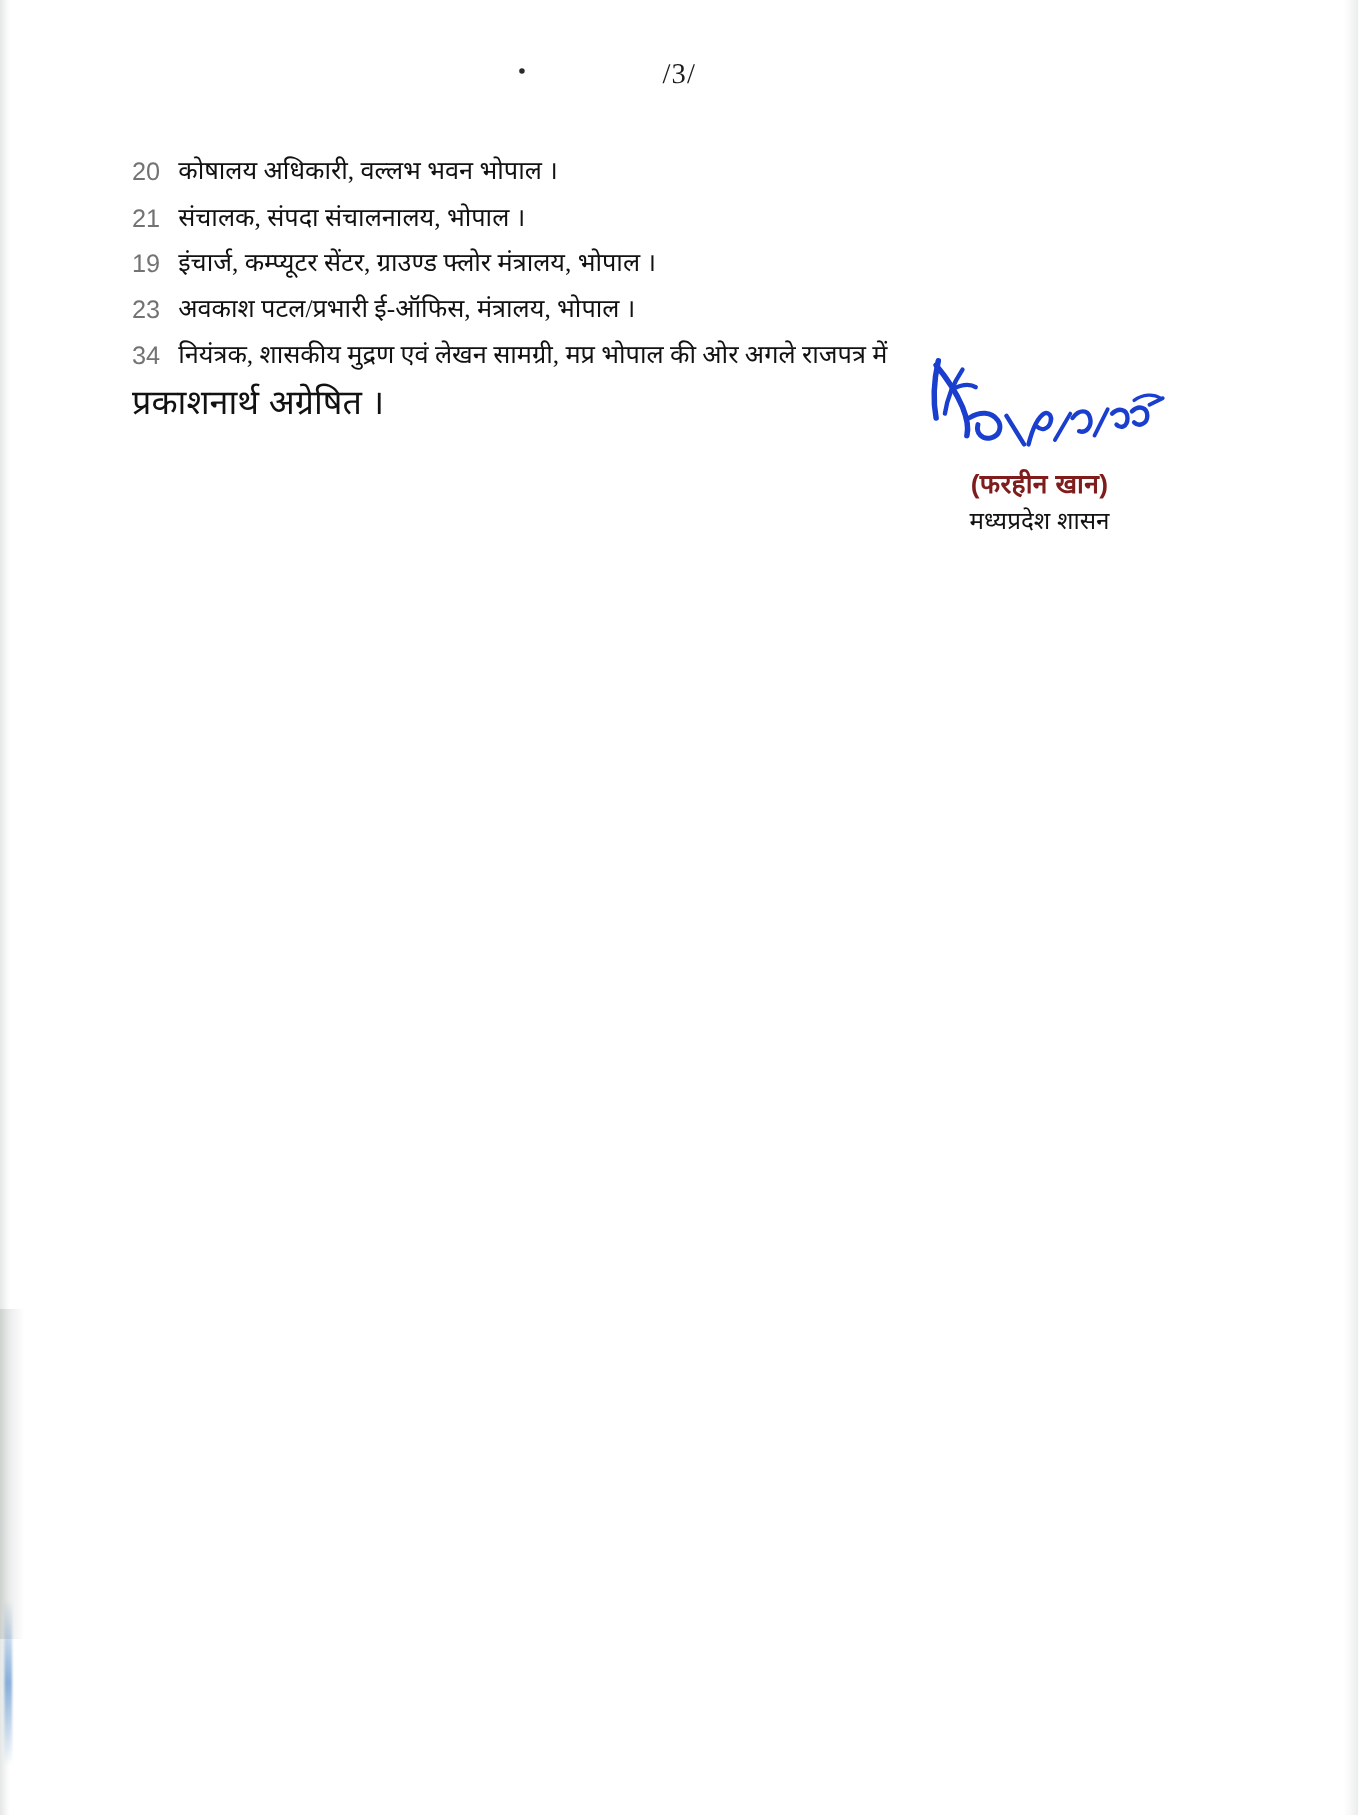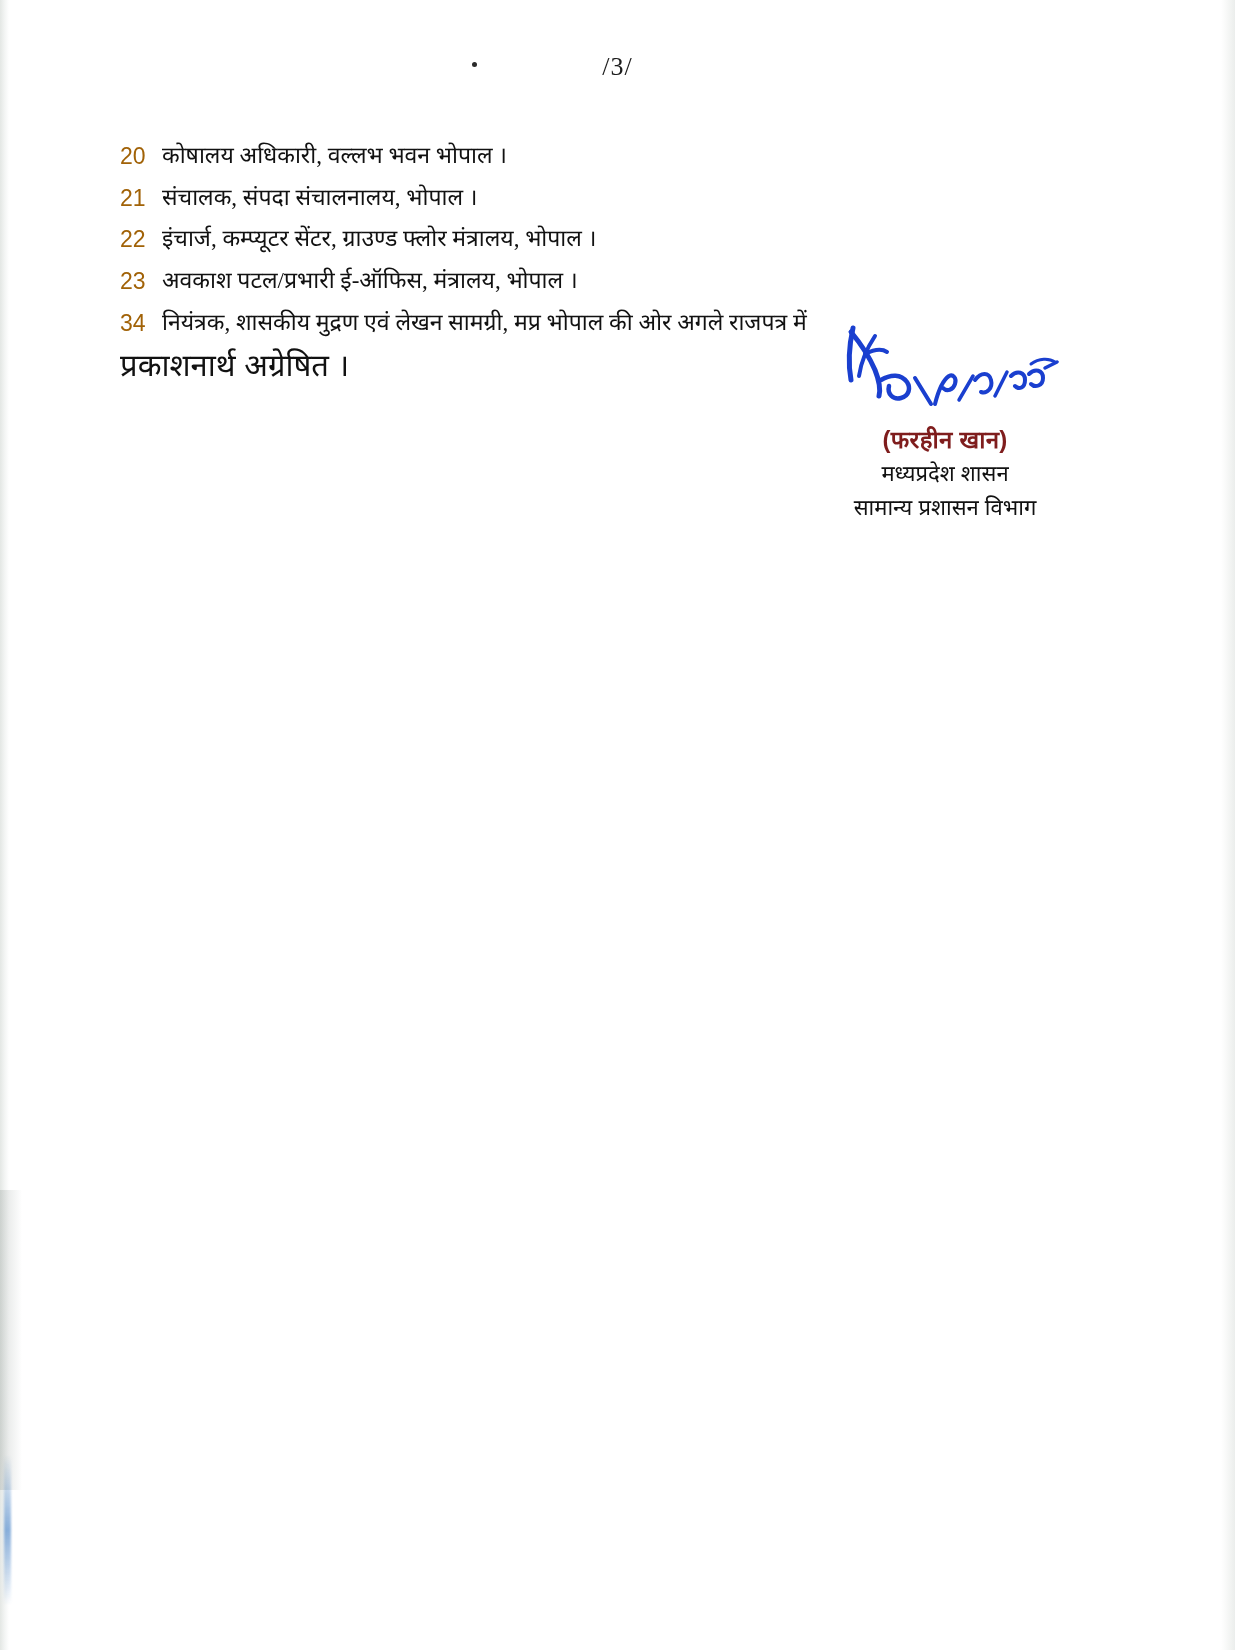--- a/index.html
+++ b/index.html
@@ -92,21 +92,21 @@
     font-size: 23px;
     line-height: 1.42;
     color: #111111;
     font-family: "Liberation Sans", "DejaVu Sans", sans-serif;
   }
   .list-num {
     flex: 0 0 auto;
     min-width: 34px;
     text-align: left;
     padding-right: 8px;
-    color: #a16207;
+    color: #737373;
   }
   .list-text {
     flex: 1 1 auto;
     color: #111111;
     font-family: Liberation Serif, serif;
   }
   .list-row.justified .list-text {
     text-align: justify;
     text-align-last: left;
   }
@@ -168,21 +168,21 @@
       <span class="list-num">20</span>
       <span class="list-text">कोषालय अधिकारी, वल्लभ भवन भोपाल ।</span>
     </div>
 
     <div class="list-row">
       <span class="list-num">21</span>
       <span class="list-text">संचालक, संपदा संचालनालय, भोपाल ।</span>
     </div>
 
     <div class="list-row">
-      <span class="list-num">22</span>
+      <span class="list-num">19</span>
       <span class="list-text">इंचार्ज, कम्प्यूटर सेंटर, ग्राउण्ड फ्लोर मंत्रालय, भोपाल ।</span>
     </div>
 
     <div class="list-row">
       <span class="list-num">23</span>
       <span class="list-text">अवकाश पटल/प्रभारी ई-ऑफिस, मंत्रालय, भोपाल ।</span>
     </div>
 
     <div class="list-row justified">
       <span class="list-num">34</span>
@@ -211,16 +211,15 @@
           <path d="M176 58 C182 52, 190 54, 190 62 C190 70, 184 72, 180 68" stroke-width="4"></path>
           <path d="M194 56 C200 50, 208 52, 208 60 C208 68, 200 70, 196 66" stroke-width="4"></path>
           <path d="M210 50 L222 44" stroke-width="3.5"></path>
           <path d="M196 46 C204 40, 214 40, 220 44" stroke-width="3"></path>
         </g>
       </svg>
     </div>
 
     <div class="sign-name">(फरहीन खान)</div>
     <div class="sign-line">मध्यप्रदेश शासन</div>
-    <div class="sign-line">सामान्य प्रशासन विभाग</div>
   </div>
 
 </div>
 
 </body></html>

